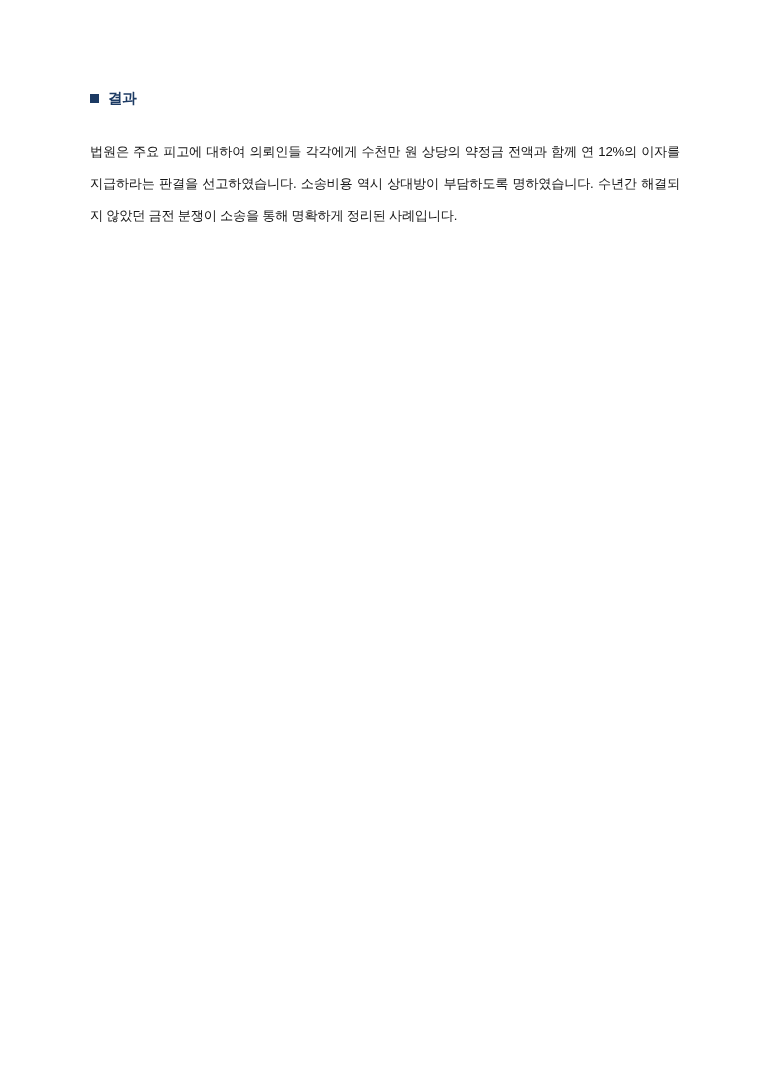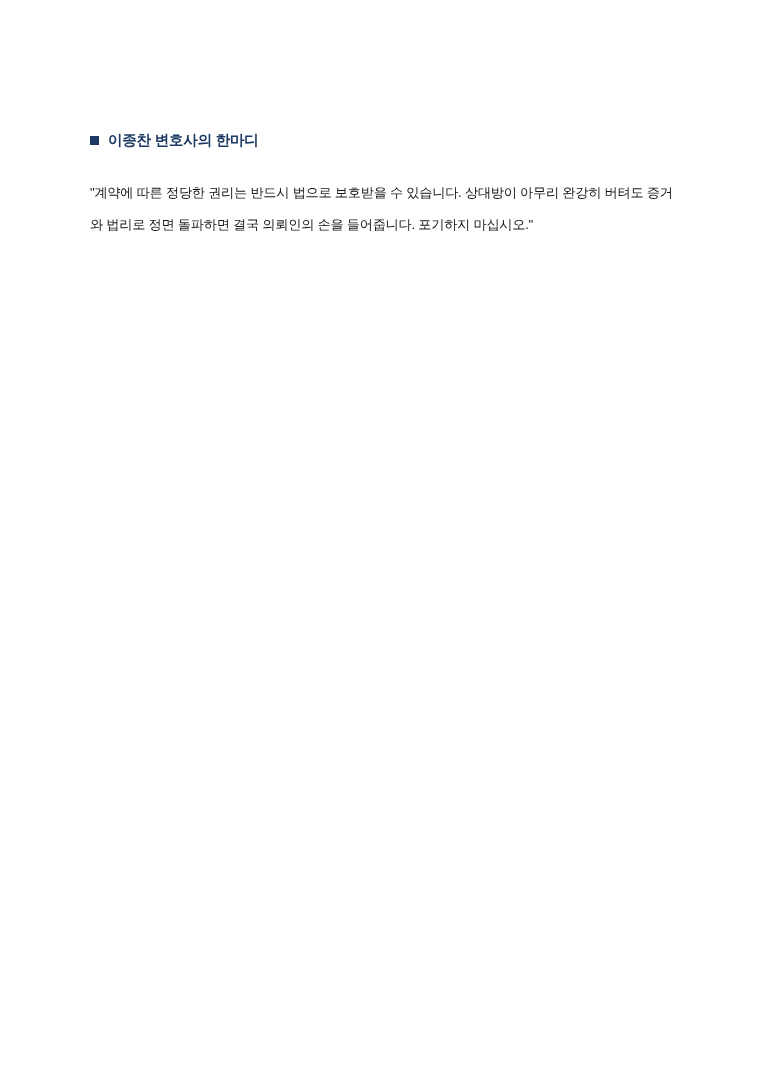--- a/index.html
+++ b/index.html
@@ -75,25 +75,25 @@
   .quote {
     text-align: left;
   }
 </style>
 </head>
 <body>
 
 <div class="page">
   <div class="content">
 
+    <div class="section">
+      <div class="section-heading">
+        <span class="bullet-square"></span>
+        <span>결과</span>
+      </div>
+      <p class="para justified body-block-1">법원은 주요 피고에 대하여 의뢰인들 각각에게 수천만 원 상당의 약정금 전액과 함께 연 12%의 이자를 지급하라는 판결을 선고하였습니다. 소송비용 역시 상대방이 부담하도록 명하였습니다. 수년간 해결되지 않았던 금전 분쟁이 소송을 통해 명확하게 정리된 사례입니다.</p>
+    </div>
 
     <div class="spacer-1"></div>
 
-    <div class="section">
-      <div class="section-heading">
-        <span class="bullet-square"></span>
-        <span>이종찬 변호사의 한마디</span>
-      </div>
-      <p class="para quote body-block-2">"계약에 따른 정당한 권리는 반드시 법으로 보호받을 수 있습니다. 상대방이 아무리 완강히 버텨도 증거와 법리로 정면 돌파하면 결국 의뢰인의 손을 들어줍니다. 포기하지 마십시오."</p>
-    </div>
 
   </div>
 </div>
 
 </body></html>

